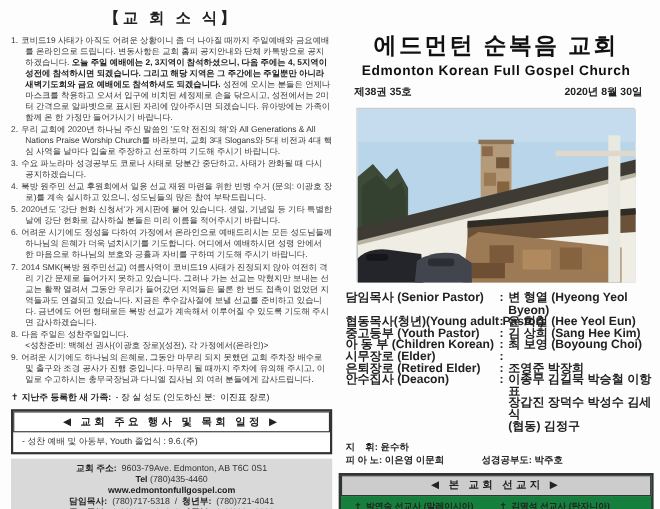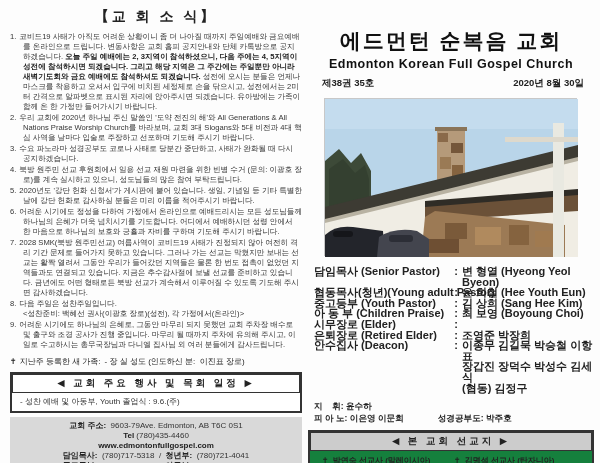--- a/index.html
+++ b/index.html
@@ -8,21 +8,21 @@
 
   
   .col-left { position:absolute; left:10px; top:6px; width:292px; }
   .news-title { text-align:center; font-size:14px; font-weight:bold; letter-spacing:3px; margin:2px 0 6px 0; color:#222; }
   .ann-list { list-style:none; }
   .ann-item { font-size:7.6px; line-height:10px; padding-left:13px; text-indent:-13px; white-space:pre-line; margin-bottom:1px; color:#333; }
   .ann-item .num { margin-right:3px; }
   .b { font-weight:bold; color:#222; }
   .new-family { margin-top:6px; font-size:8px; line-height:11px; white-space:pre; color:#222; }
   .new-family .cross { font-weight:bold; margin-right:3px; }
-  .new-family .nf-label { font-weight:normal; margin-right:4px; }
+  .new-family .nf-label { font-weight:bold; margin-right:4px; }
   .events-box { margin-top:5px; border:2px solid #333; background:#fff; }
   .events-header { border:1px solid #333; text-align:center; font-weight:bold; font-size:9.5px; letter-spacing:3px; padding:2px 0; color:#222; }
   .events-body { padding:3px 8px 4px 8px; }
   .events-body div { font-size:8px; line-height:11px; color:#333; }
   .contact-box { margin-top:4px; background:#d9d9d9; padding:4px 4px 5px 4px; }
   .contact-row { text-align:center; font-size:8px; line-height:10px; white-space:pre; color:#333; }
 
   
   .col-right { position:absolute; left:308px; top:23px; width:286px; }
   .church-title-ko { text-align:center; font-size:21px; font-weight:bold; letter-spacing:2px; color:#111; margin-top:4px; }
@@ -52,21 +52,21 @@
   <div class="col-left">
     <div class="news-title">【교 회 소 식】</div>
 
     <ol class="ann-list">
         <li class="ann-item"><span class="num">1.</span><span>코비드19 사태가 아직도 어려운 상황이니 좀 더 나아질 때까지 주일예배와 금요예배를 온라인으로 드립니다. 변동사항은 교회 홈피 공지안내와 단체 카톡방으로 공지하겠습니다. </span><span class="b">오늘 주일 예배에는 2, 3지역이 참석하셨으니, 다음 주에는 4, 5지역이 성전에 참석하시면 되겠습니다. 그리고 해당 지역은 그 주간에는 주일뿐만 아니라 새벽기도회와 금요 예배에도 참석하셔도 되겠습니다. </span><span>성전에 오시는 분들은 언제나 마스크를 착용하고 오셔서 입구에 비치된 세정제로 손을 닦으시고, 성전에서는 2미터 간격으로 알파벳으로 표시된 자리에 앉아주시면 되겠습니다. 유아방에는 가족이 함께 온 한 가정만 들어가시기 바랍니다.</span></li>
         <li class="ann-item"><span class="num">2.</span><span>우리 교회에 2020년 하나님 주신 말씀인 '도약 전진의 해'와 All Generations &amp; All Nations Praise Worship Church를 바라보며, 교회 3대 Slogans와 5대 비전과 4대 핵심 사역을 날마다 입술로 주장하고 선포하며 기도해 주시기 바랍니다.</span></li>
         <li class="ann-item"><span class="num">3.</span><span>수요 파노라마 성경공부도 코로나 사태로 당분간 중단하고, 사태가 완화될 때 다시 공지하겠습니다.</span></li>
         <li class="ann-item"><span class="num">4.</span><span>북방 원주민 선교 후원회에서 일용 선교 재원 마련을 위한 빈병 수거 (문의: 이광호 장로)를 계속 실시하고 있으니, 성도님들의 많은 참여 부탁드립니다.</span></li>
         <li class="ann-item"><span class="num">5.</span><span>2020년도 '강단 헌화 신청서'가 게시판에 붙어 있습니다. 생일, 기념일 등 기타 특별한 날에 강단 헌화로 감사하실 분들은 미리 이름을 적어주시기 바랍니다.</span></li>
         <li class="ann-item"><span class="num">6.</span><span>어려운 시기에도 정성을 다하여 가정에서 온라인으로 예배드리시는 모든 성도님들께 하나님의 은혜가 더욱 넘치시기를 기도합니다. 어디에서 예배하시던 성령 안에서 한 마음으로 하나님의 보호와 긍휼과 자비를 구하며 기도해 주시기 바랍니다.</span></li>
-        <li class="ann-item"><span class="num">7.</span><span>2028 SMK(북방 원주민선교) 여름사역이 코비드19 사태가 진정되지 않아 여전히 격리 기간 문제로 들어가지 못하고 있습니다. 그러나 가는 선교는 막혔지만 보내는 선교는 활짝 열려서 그동안 우리가 들어갔던 지역들은 물론 한 번도 접촉이 없었던 지역들과도 연결되고 있습니다. 지금은 추수감사절에 보낼 선교를 준비하고 있습니다. 금년에도 어떤 형태로든 북방 선교가 계속해서 이루어질 수 있도록 기도해 주시면 감사하겠습니다.</span></li>
+        <li class="ann-item"><span class="num">7.</span><span>2014 SMK(북방 원주민선교) 여름사역이 코비드19 사태가 진정되지 않아 여전히 격리 기간 문제로 들어가지 못하고 있습니다. 그러나 가는 선교는 막혔지만 보내는 선교는 활짝 열려서 그동안 우리가 들어갔던 지역들은 물론 한 번도 접촉이 없었던 지역들과도 연결되고 있습니다. 지금은 추수감사절에 보낼 선교를 준비하고 있습니다. 금년에도 어떤 형태로든 북방 선교가 계속해서 이루어질 수 있도록 기도해 주시면 감사하겠습니다.</span></li>
         <li class="ann-item"><span class="num">8.</span><span>다음 주일은 성찬주일입니다.
 &lt;성찬준비: 백혜선 권사(이광호 장로)(성전), 각 가정에서(온라인)&gt;</span></li>
         <li class="ann-item"><span class="num">9.</span><span>어려운 시기에도 하나님의 은혜로, 그동안 마무리 되지 못했던 교회 주차장 배수로 및 출구와 조경 공사가 진행 중입니다. 마무리 될 때까지 주차에 유의해 주시고, 이 일로 수고하시는 총무국장님과 다니엘 집사님 외 여러 분들에게 감사드립니다.</span></li>
       </ol>
 
     <div class="new-family"><span class="cross">✝</span><span class="nf-label">지난주 등록한 새 가족:</span><span class="nf-value">- 장 실 성도 (인도하신 분:  이진표 장로)</span></div>
 
     <div class="events-box">
       <div class="events-header">◀ 교회 주요 행사 및 목회 일정 ▶</div>
       <div class="events-body">
@@ -125,29 +125,29 @@
 
     <div class="staff-list">
         <div class="staff-row">
           <span class="staff-role">담임목사 (Senior Pastor)</span>
           <span class="staff-colon">:</span>
           <span class="staff-names">변 형열 (Hyeong Yeol Byeon)</span>
         </div>
         <div class="staff-row">
           <span class="staff-role">협동목사(청년)(Young adult Pastor)</span>
           <span class="staff-colon">:</span>
-          <span class="staff-names">은 희철 (Hee Youth Eun)</span>
+          <span class="staff-names">은 희철 (Hee Yeol Eun)</span>
         </div>
         <div class="staff-row">
           <span class="staff-role">중고등부 (Youth Pastor)</span>
           <span class="staff-colon">:</span>
           <span class="staff-names">김 상희 (Sang Hee Kim)</span>
         </div>
         <div class="staff-row">
-          <span class="staff-role">아 동 부 (Children Praise)</span>
+          <span class="staff-role">아 동 부 (Children Korean)</span>
           <span class="staff-colon">:</span>
           <span class="staff-names">최 보영 (Boyoung Choi)</span>
         </div>
         <div class="staff-row">
           <span class="staff-role">시무장로 (Elder)</span>
           <span class="staff-colon">:</span>
         </div>
         <div class="staff-row">
           <span class="staff-role">은퇴장로 (Retired Elder)</span>
           <span class="staff-colon">:</span>

